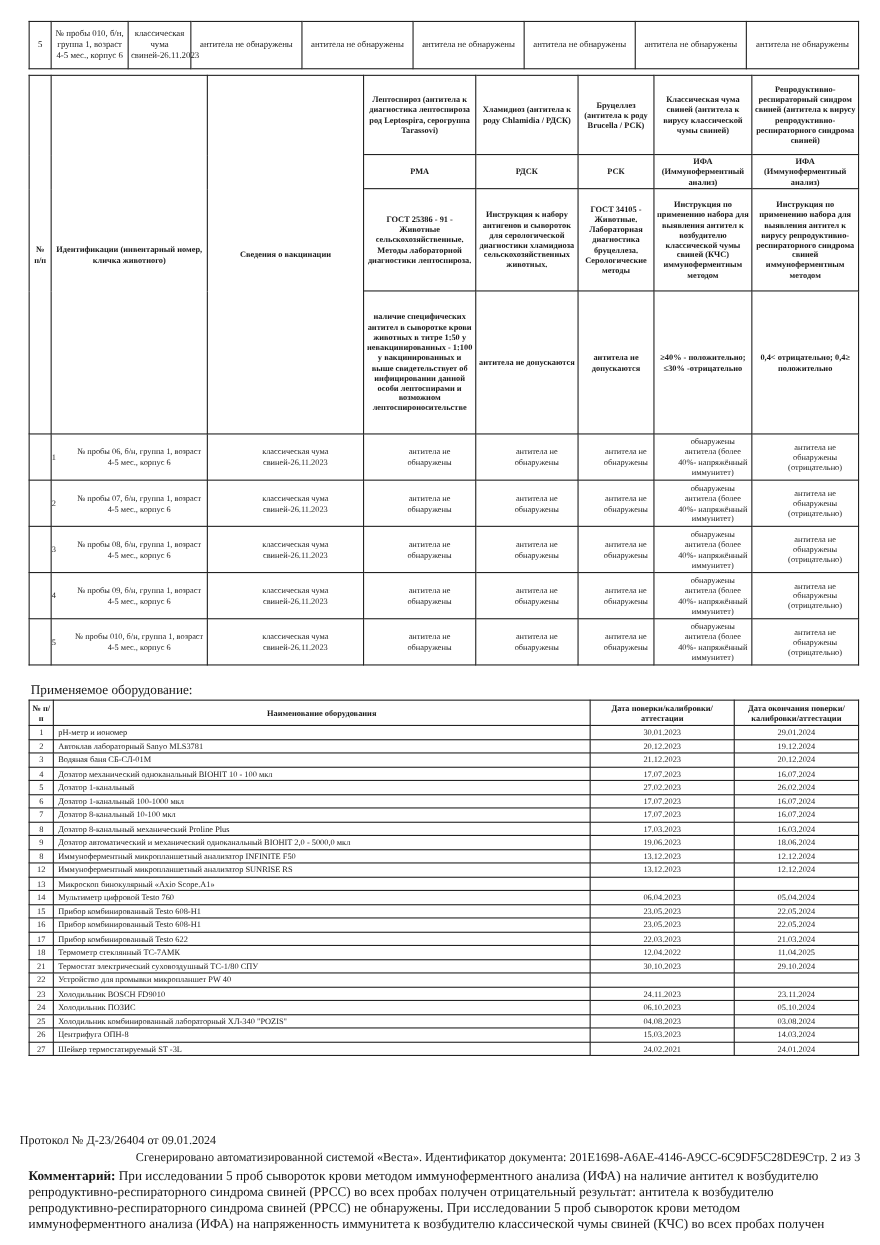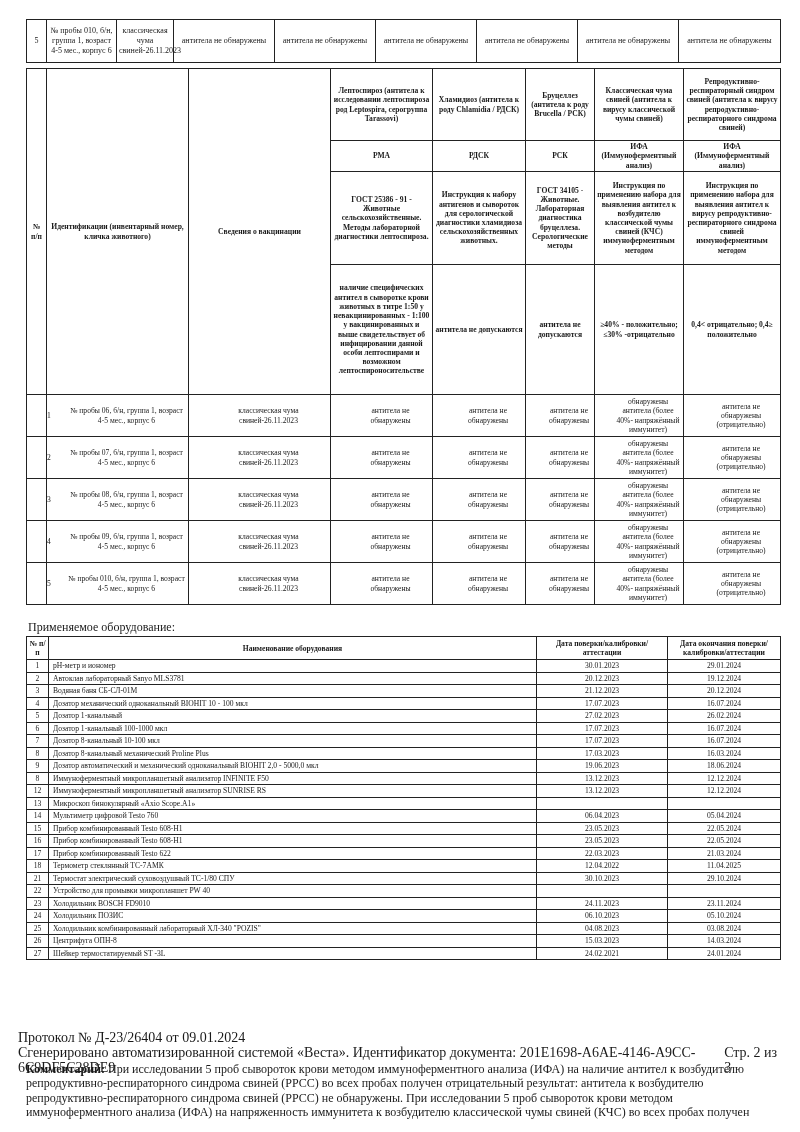--- a/index.html
+++ b/index.html
@@ -26,22 +26,22 @@
   #equip-title { position: absolute; left: 28px; top: 620px; font-size: 12px; }
   #t-equip { left: 26px; top: 636px; width: 754px; font-size: 7.6px; line-height: 9px; }
   #t-equip th { font-weight: bold; height: 22px; }
   #t-equip td { height: 11.5px; }
   #t-equip td.name { text-align: left; padding-left: 4px; }
   #t-equip tr.tall td { height: 22px; }
 
   #comment { position: absolute; left: 26px; top: 1062px; width: 754px; font-size: 12px; line-height: 14.3px; }
   #comment b { font-weight: bold; }
 
-  #footer { position: absolute; left: 18px; top: 1030px; width: 764px; font-size: 14px; line-height: 15px; }
-  #footer .row2 { display: flex; justify-content: flex-start; }
+  #footer { position: absolute; left: 18px; top: 1030px; width: 764px; font-size: 11px; line-height: 15px; }
+  #footer .row2 { display: flex; justify-content: flex-end; }
 </style>
 </head>
 <body>
 
 <table id="t-top">
   <colgroup>
     <col style="width:20px">
       <col style="width:70px">
       <col style="width:57px">
     <col style="width:101px">
@@ -75,21 +75,21 @@
       <col style="width:93px">
       <col style="width:69px">
     <col style="width:89px">
       <col style="width:97px">
   </colgroup>
   <tbody>
       <tr class="hdr-dis">
     <th rowspan="4">№ п/п</th>
     <th rowspan="4">Идентификации (инвентарный номер, кличка животного)</th>
     <th rowspan="4">Сведения о вакцинации</th>
-    <th>Лептоспироз (антитела к исследовании лептоспироза род Leptospira, серогруппа Tarassovi)</th>
+    <th>Лептоспироз (антитела к диагностика лептоспироза род Leptospira, серогруппа Tarassovi)</th>
     <th>Хламидиоз (антитела к роду Chlamidia / РДСК)</th>
     <th>Бруцеллез (антитела к роду Brucella / РСК)</th>
     <th>Классическая чума свиней (антитела к вирусу классической чумы свиней)</th>
     <th>Репродуктивно-респираторный синдром свиней (антитела к вирусу репродуктивно-респираторного синдрома свиней)</th>
   </tr>
   <tr class="hdr-meth">
     <th>РМА</th>
     <th>РДСК</th>
     <th>РСК</th>
     <th>ИФА (Иммуноферментный анализ)</th>

